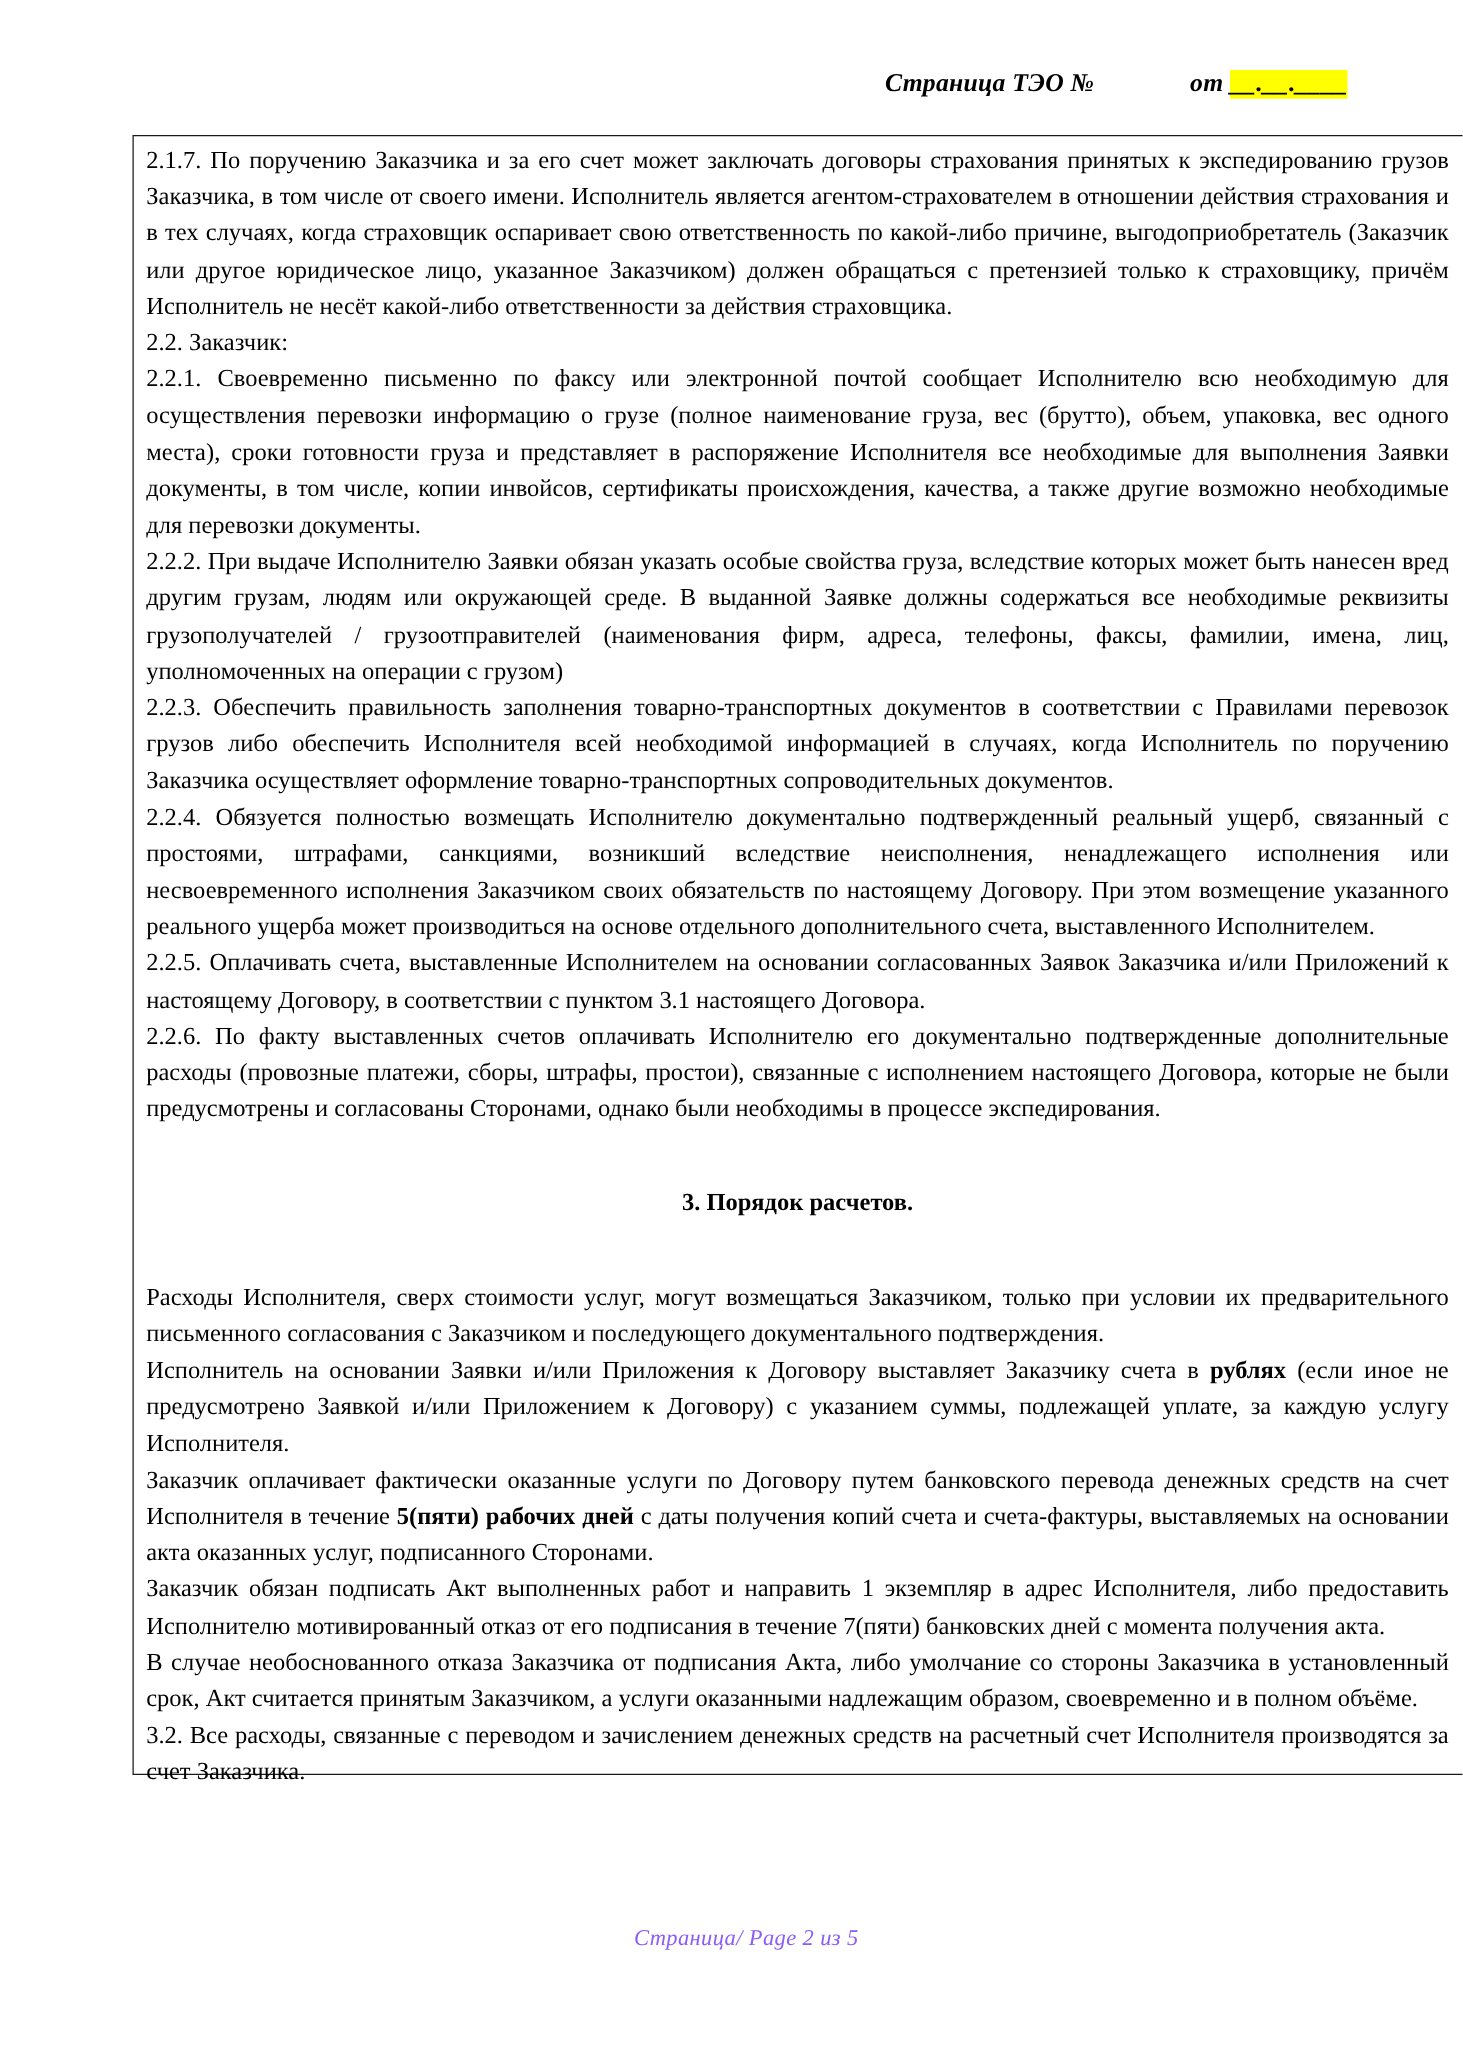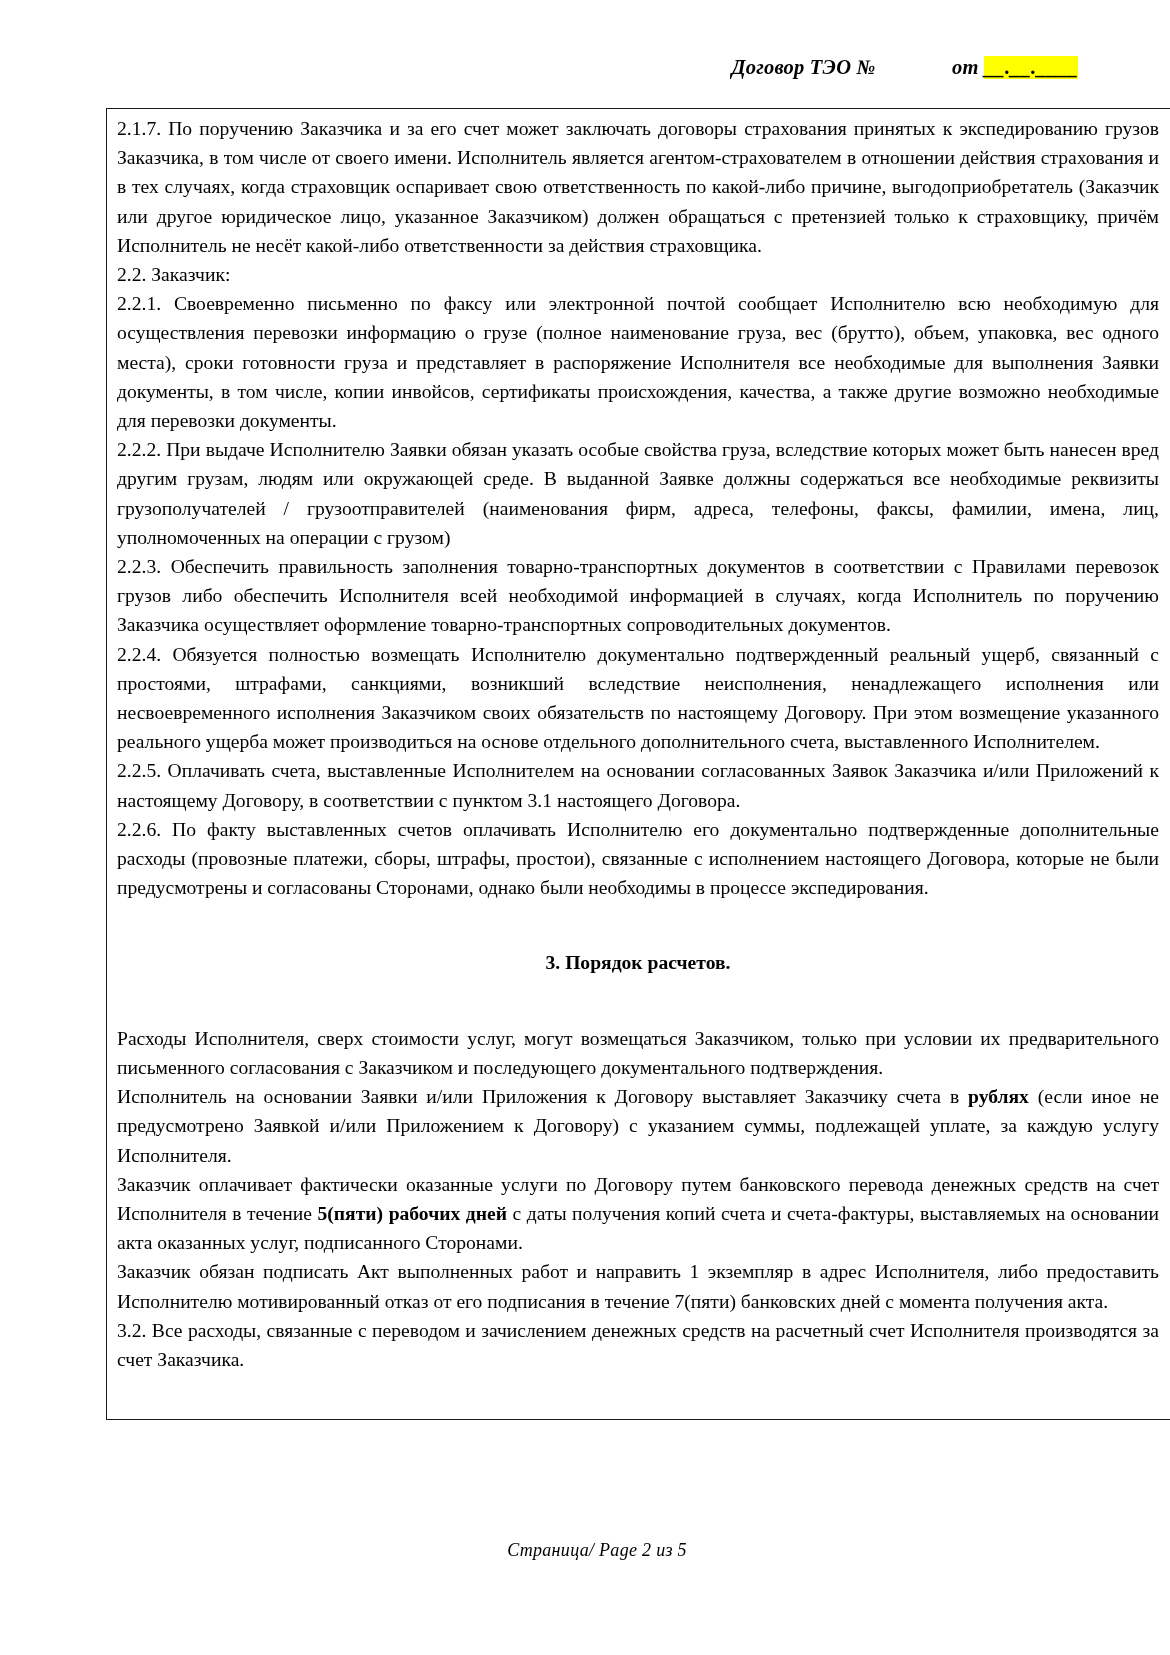--- a/index.html
+++ b/index.html
@@ -98,33 +98,33 @@
     position: absolute;
     top: 1540px;
     left: 0;
     width: 1170px;
     text-align: center;
   }
   .footer-text {
     font-family: "Liberation Serif", "DejaVu Serif", serif;
     font-style: italic;
     font-size: 18px;
-    color: #000000;
+    color: #8b5cf6;
     letter-spacing: 0.3px;
     margin-left: 24px;
   }
 </style>
 </head>
 <body>
 
 <div class="page">
 
   <div class="header">
     <span class="header-line">
-      <span class="hl-label">Договор ТЭО № </span><span class="hl-blank num"></span><span class="hl-label"> от </span><span class="hl-blank date">__.__.____</span>
+      <span class="hl-label">Страница ТЭО № </span><span class="hl-blank num"></span><span class="hl-label"> от </span><span class="hl-blank date">__.__.____</span>
     </span>
   </div>
 
   <div class="content-box">
 
     <p class="para">2.1.7. По поручению Заказчика и за его счет может заключать договоры страхования принятых к экспедированию грузов Заказчика, в том числе от своего имени. Исполнитель является агентом-страхователем в отношении действия страхования и в тех случаях, когда страховщик оспаривает свою ответственность по какой-либо причине, выгодоприобретатель (Заказчик или другое юридическое лицо, указанное Заказчиком) должен обращаться с претензией только к страховщику, причём Исполнитель не несёт какой-либо ответственности за действия страховщика.</p>
     <p class="para nojust">2.2. Заказчик:</p>
     <p class="para">2.2.1. Своевременно письменно по факсу или электронной почтой сообщает Исполнителю всю необходимую для осуществления перевозки информацию о грузе (полное наименование груза, вес (брутто), объем, упаковка, вес одного места), сроки готовности груза и представляет в распоряжение Исполнителя все необходимые для выполнения Заявки документы, в том числе, копии инвойсов, сертификаты происхождения, качества, а также другие возможно необходимые для перевозки документы.</p>
     <p class="para">2.2.2. При выдаче Исполнителю Заявки обязан указать особые свойства груза, вследствие которых может быть нанесен вред другим грузам, людям или окружающей среде. В выданной Заявке должны содержаться все необходимые реквизиты грузополучателей / грузоотправителей (наименования фирм, адреса, телефоны, факсы, фамилии, имена, лиц, уполномоченных на операции с грузом)</p>
     <p class="para">2.2.3. Обеспечить правильность заполнения товарно-транспортных документов в соответствии с Правилами перевозок грузов либо обеспечить Исполнителя всей необходимой информацией в случаях, когда Исполнитель по поручению Заказчика осуществляет оформление товарно-транспортных сопроводительных документов.</p>
@@ -137,20 +137,21 @@
     <div class="spacer-md"></div>
 
 
     <p class="para">Расходы Исполнителя, сверх стоимости услуг, могут возмещаться Заказчиком, только при условии их предварительного письменного согласования с Заказчиком и последующего документального подтверждения.</p>
 
     <p class="para"><span>Исполнитель на основании Заявки и/или Приложения к Договору выставляет Заказчику счета в </span><b class="strong">рублях</b><span> (если иное не предусмотрено Заявкой и/или Приложением к Договору) с указанием суммы, подлежащей уплате, за каждую услугу Исполнителя.</span></p>
 
     <p class="para"><span>Заказчик оплачивает фактически оказанные услуги по Договору путем банковского перевода денежных средств на счет Исполнителя в течение </span><b class="strong">5(пяти) рабочих дней</b><span> с даты получения копий счета и счета-фактуры, выставляемых на основании акта оказанных услуг, подписанного Сторонами.</span></p>
 
     <p class="para">Заказчик обязан подписать Акт выполненных работ и направить 1 экземпляр в адрес Исполнителя, либо предоставить Исполнителю мотивированный отказ от его подписания в течение 7(пяти) банковских дней с момента получения акта.</p>
+    <p class="para">В случае необоснованного отказа Заказчика от подписания Акта, либо умолчание со стороны Заказчика в установленный срок, Акт считается принятым Заказчиком, а услуги оказанными надлежащим образом, своевременно и в полном объёме.</p>
     <p class="para">3.2. Все расходы, связанные с переводом и зачислением денежных средств на расчетный счет Исполнителя производятся за счет Заказчика.</p>
 
   </div>
 
   <div class="footer">
     <span class="footer-text">Страница/ Page  2 из 5</span>
   </div>
 
 </div>
 

